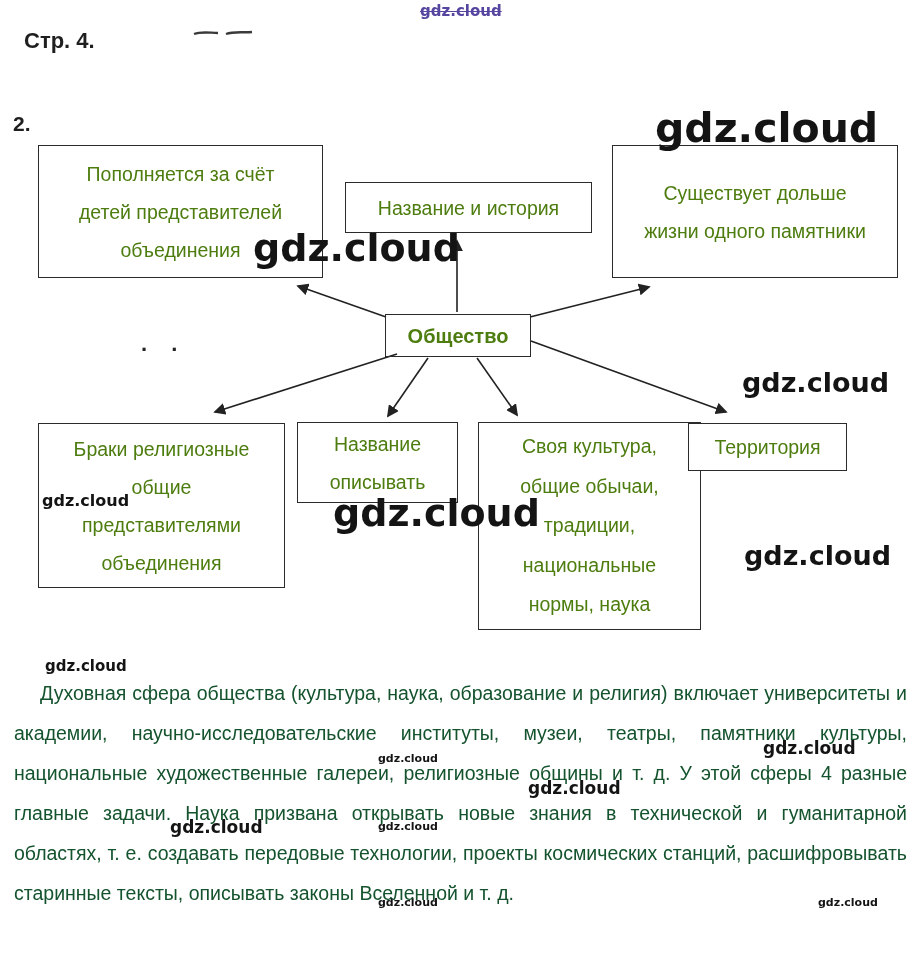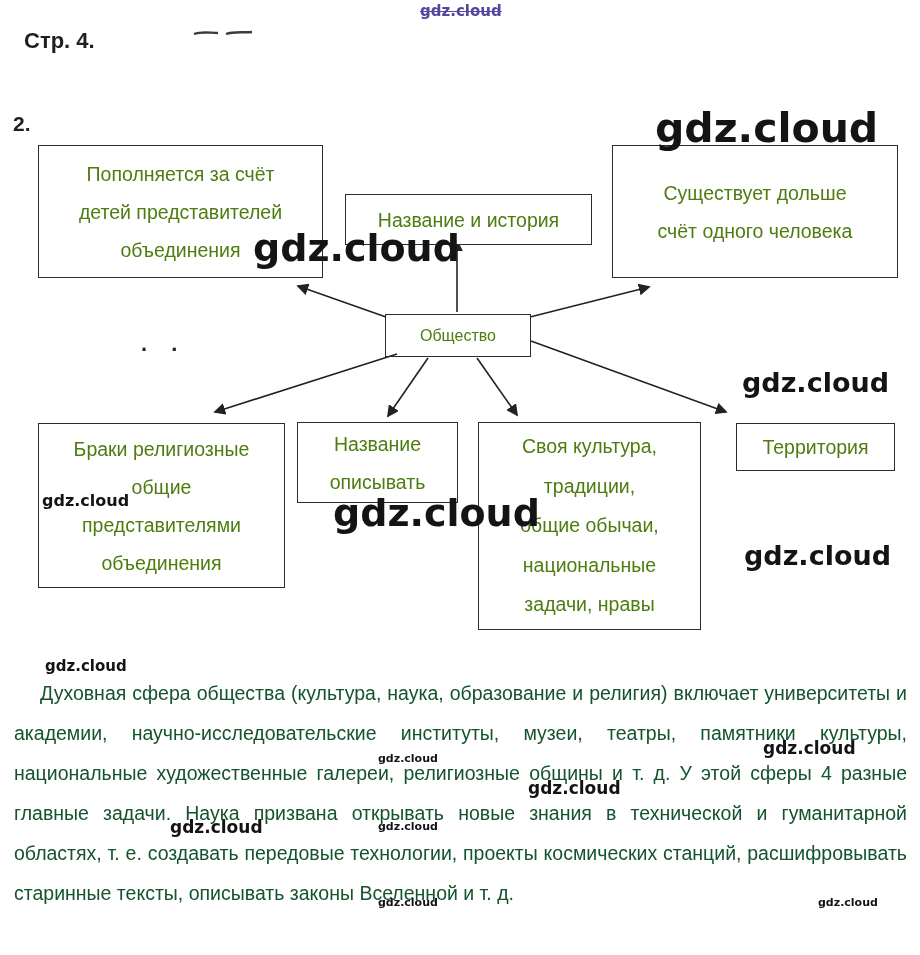--- a/index.html
+++ b/index.html
@@ -14,28 +14,28 @@
   
   .page-label { position:absolute; left:24px; top:28px; font-size:22px; font-weight:700; color:#1f1f1f; }
   .task-number { position:absolute; left:13px; top:112px; font-size:21px; font-weight:700; color:#1f1f1f; }
 
   
   .box { position:absolute; border:1.6px solid #2b2b2b; background:#fff;
          display:flex; flex-direction:column; justify-content:center; align-items:center;
          text-align:center; font-size:19.5px; color:#4d7c0f; }
   .box .line { line-height:38px; white-space:nowrap; }
   .b-top-left   { left:38px;  top:145px; width:285px; height:133px; }
-  .b-top-center { left:345px; top:194px; width:247px; height:51px;align-items:center; }
+  .b-top-center { left:345px; top:182px; width:247px; height:51px;align-items:center; }
   .b-top-right  { left:612px; top:145px; width:286px; height:133px; }
-  .b-center     { left:385px; top:314px; width:146px; height:43px; font-size:16px; background:transparent; }
+  .b-center     { left:385px; top:314px; width:146px; height:43px; font-size:20px; background:transparent;font-weight:bold; }
   .b-bottom-left{ left:38px;  top:423px; width:247px; height:165px; }
   .b-system     { left:297px; top:422px; width:161px; height:81px; }
   .b-culture    { left:478px; top:422px; width:223px; height:208px; }
   .b-culture .line { line-height:39.5px; }
-  .b-territory  { left:736px; top:423px; width:159px; height:48px; }
+  .b-territory  { left:688px; top:423px; width:159px; height:48px; }
 
   .arrows { position:absolute; left:0; top:0; }
   .arrows line { stroke:#222; stroke-width:1.6; }
 
   .dots { position:absolute; left:141px; top:331px; font-size:22px; font-weight:700; letter-spacing:9px; color:#222; }
   .scribble { position:absolute; left:192px; top:25px; }
 
   
   .paragraph { position:absolute; left:14px; top:673px; width:893px;
                font-size:19.5px; line-height:40px; text-align:justify; text-indent:26px; color:#14532d; }
@@ -74,45 +74,45 @@
     <div class="line">детей представителей</div>
     <div class="line">объединения</div>
   </div>
 
   <div class="box b-top-center">
     <div class="line">Название и история</div>
   </div>
 
   <div class="box b-top-right">
     <div class="line">Существует дольше</div>
-    <div class="line">счёт одного человека</div>
+    <div class="line">жизни одного памятники</div>
   </div>
 
   <div class="box b-center">
     <div class="line">Общество</div>
   </div>
 
   <div class="box b-bottom-left">
     <div class="line">Браки религиозные</div>
     <div class="line">общие</div>
     <div class="line">представителями</div>
     <div class="line">объединения</div>
   </div>
 
   <div class="box b-system">
     <div class="line">Название</div>
     <div class="line">описывать</div>
   </div>
 
   <div class="box b-culture">
     <div class="line">Своя культура,</div>
+    <div class="line">общие обычаи,</div>
     <div class="line">традиции,</div>
-    <div class="line">общие обычаи,</div>
     <div class="line">национальные</div>
-    <div class="line">задачи, нравы</div>
+    <div class="line">нормы, наука</div>
   </div>
 
   <div class="box b-territory">
     <div class="line">Территория</div>
   </div>
 
   <div class="dots">. .</div>
 
   <div class="wm" style="left:655px; top:108px; font-size:41px;">gdz.cloud</div>
   <div class="wm" style="left:253px; top:229px; font-size:38px;">gdz.cloud</div>

